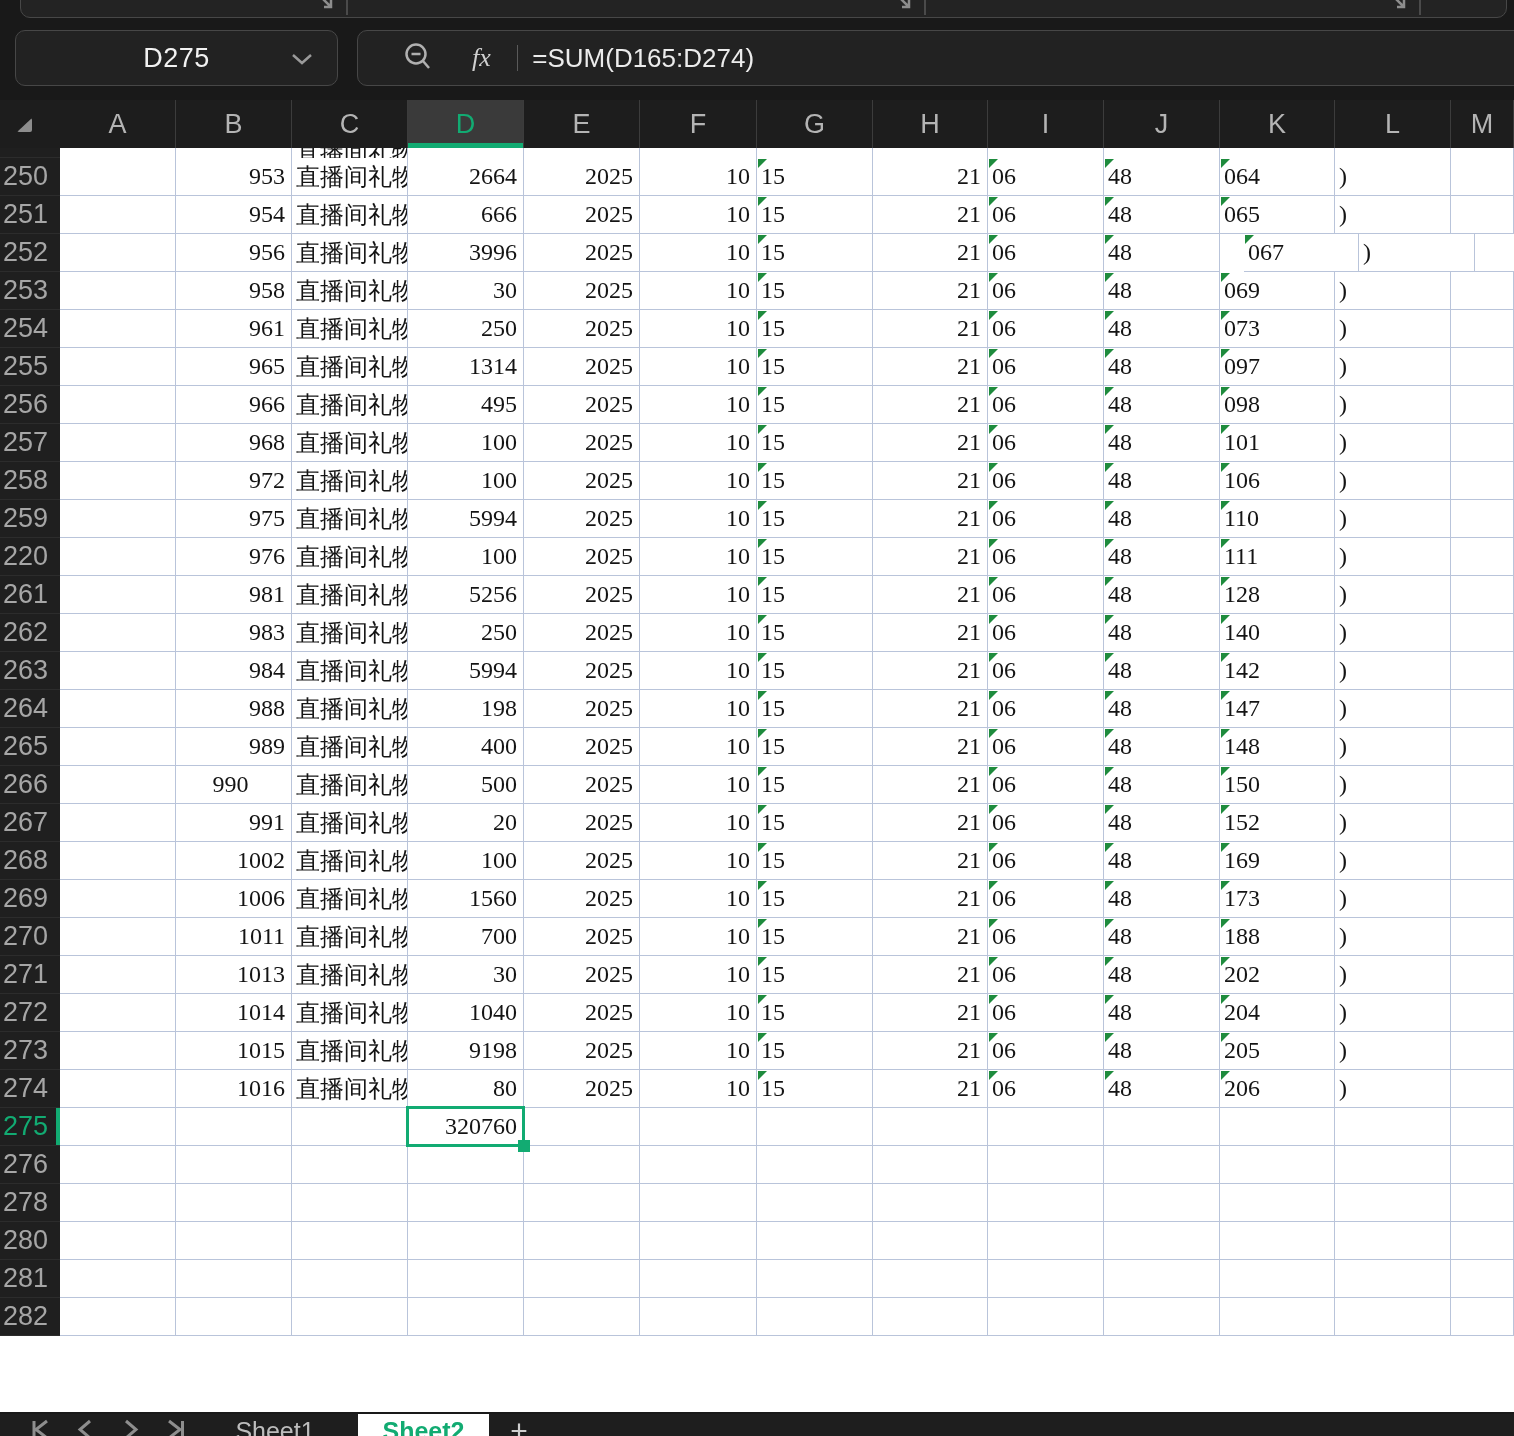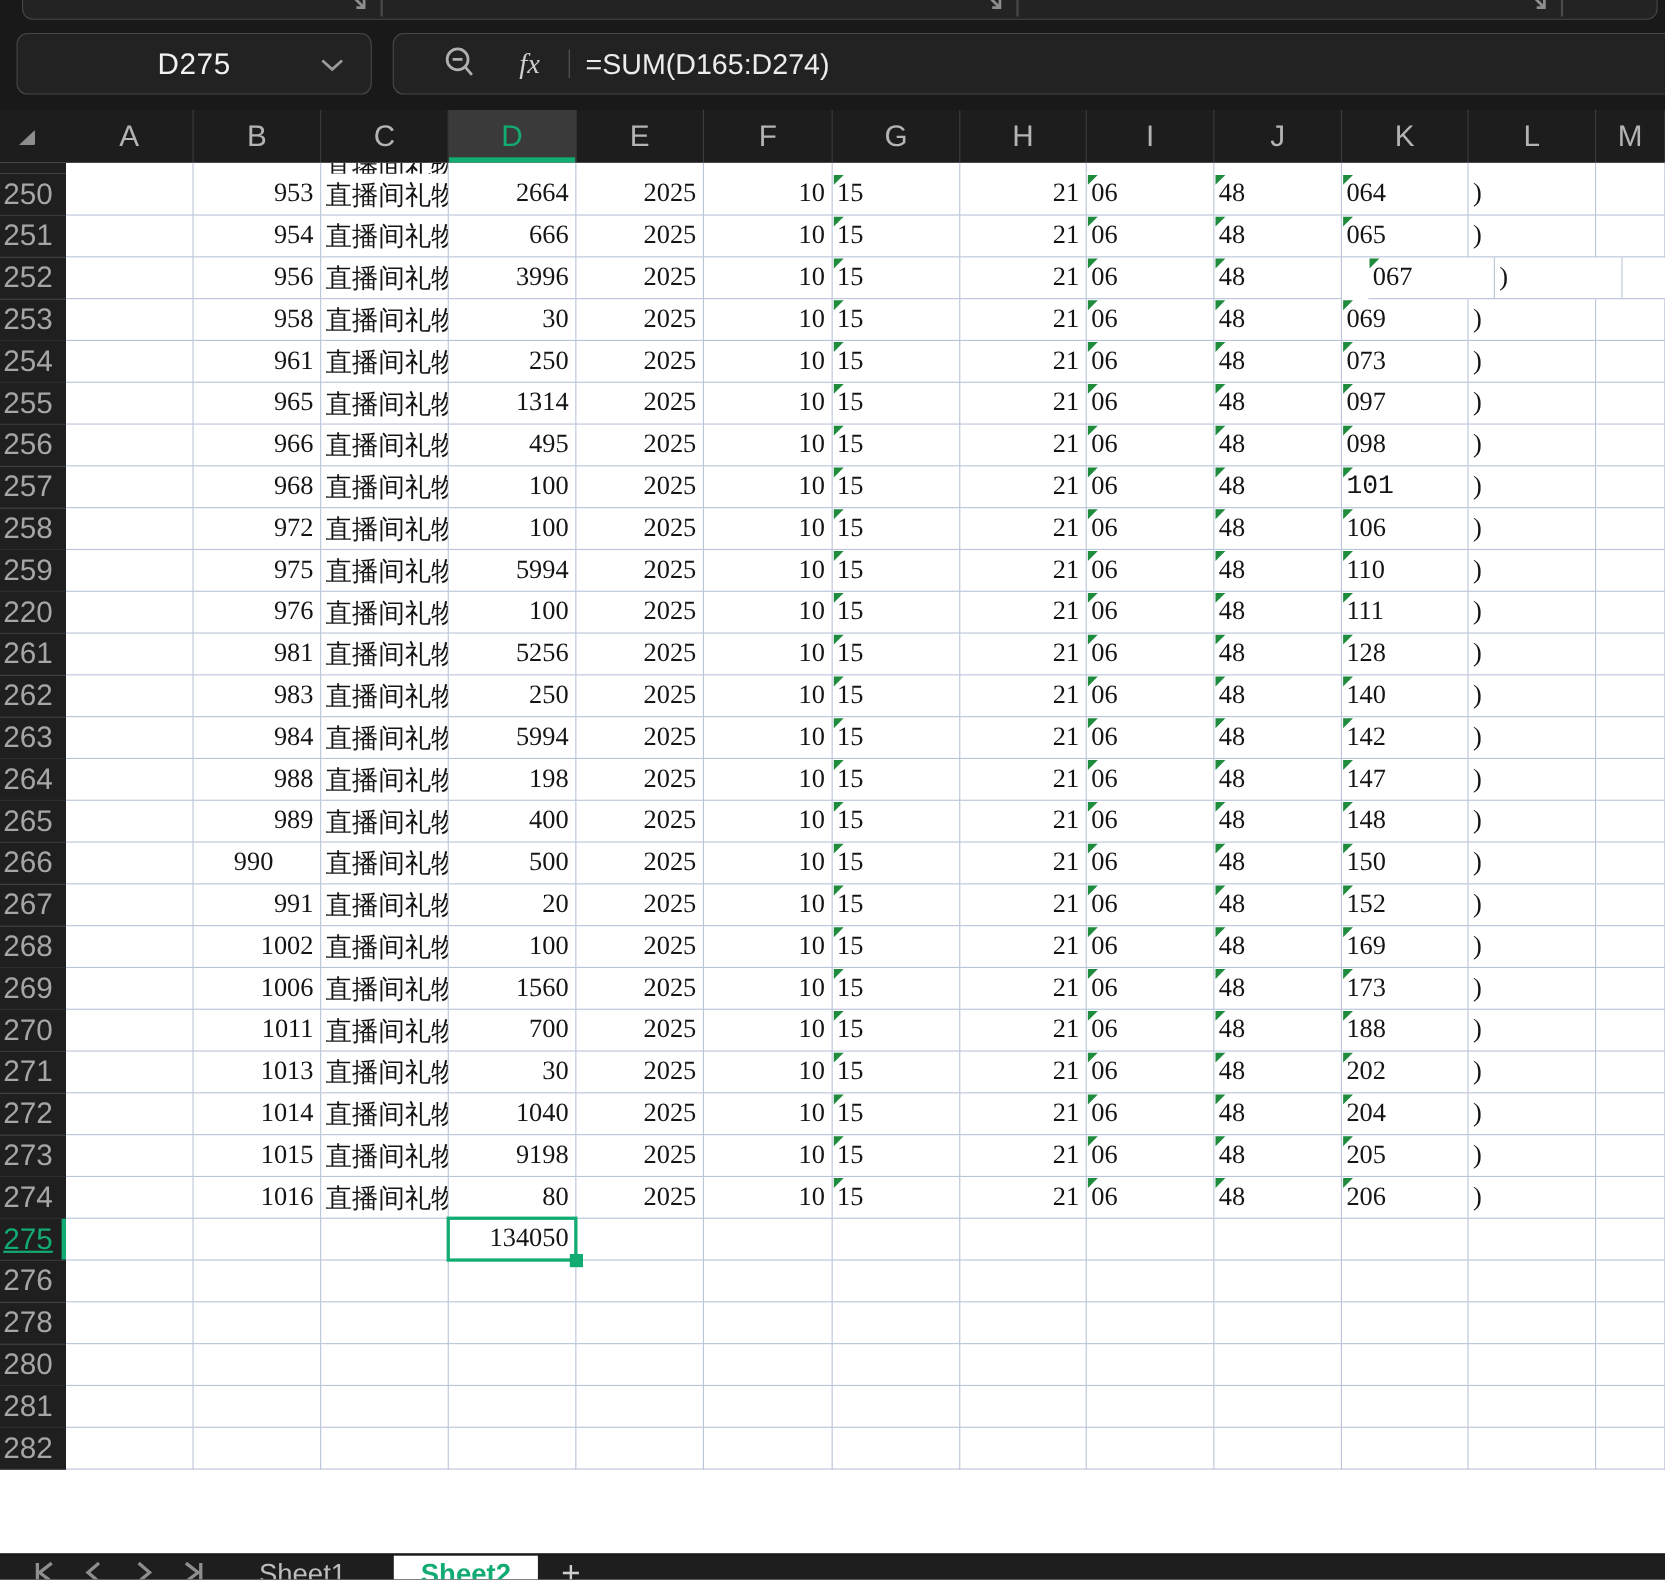--- a/index.html
+++ b/index.html
@@ -57,21 +57,21 @@
   .col-h .underline{position:absolute;left:0;right:0;bottom:0;height:5px;background:var(--accent);}
   .col-h .letter{min-width:116px;text-align:center;}
 
   
   .grid{position:absolute;left:0;top:148px;width:1514px;height:1264px;background:#fff;}
   .g-row{display:flex;height:38px;box-sizing:border-box;}
   .g-row.partial{height:10px;overflow:hidden;}
   .row-h{position:relative;width:60px;flex:0 0 auto;background:#1f1f1f;
     color:#a6a6a6;font-size:27px;display:flex;align-items:center;
     padding-left:3px;box-sizing:border-box;border-bottom:1px solid #2c2c2c;}
-  .row-h.sel{color:var(--accent);text-decoration:underline;}
+  .row-h.sel{color:var(--accent);}
   .row-h .selbar{position:absolute;right:0;top:0;bottom:0;width:4px;background:var(--accent);}
   .cell{position:relative;height:38px;flex:0 0 auto;box-sizing:border-box;
     border-right:1px solid var(--grid);border-bottom:1px solid var(--grid);
     font-family:"Liberation Serif","DejaVu Serif",serif;font-size:24px;color:var(--cell-text);
     display:flex;align-items:center;white-space:nowrap;}
   .cell.al-r{justify-content:flex-end;padding-right:6px;overflow:hidden;}
   .cell.al-l{justify-content:flex-start;padding-left:4px;overflow:hidden;}
   .cell .tri{position:absolute;left:1px;top:1px;width:0;height:0;
     border-top:9px solid var(--triangle);border-right:9px solid transparent;}
   .cell.selected{overflow:visible;}
@@ -543,21 +543,21 @@
         <span>21</span>
       </div>
       <div class="cell al-l" style="width: 116px;">
         <span>06</span>
         <div class="tri"></div>
       </div>
       <div class="cell al-l" style="width: 116px;">
         <span>48</span>
         <div class="tri"></div>
       </div>
-      <div class="cell al-l" style="width: 115px; font-family: Liberation Mono, monospace;">
+      <div class="cell al-l" style="width: 115px;">
         <span>101</span>
         <div class="tri"></div>
       </div>
       <div class="cell al-l" style="width: 116px;">
         <span>)</span>
       </div>
       <div class="cell al-l" style="width: 63px;"></div>
     </div>
     <div class="g-row">
       <div class="row-h">
@@ -1309,21 +1309,21 @@
     </div>
     <div class="g-row">
       <div class="row-h sel">
         <span>275</span>
         <div class="selbar"></div>
       </div>
       <div class="cell al-l" style="width: 116px;"></div>
       <div class="cell al-r" style="width: 116px;"></div>
       <div class="cell al-l" style="width: 116px;"></div>
       <div class="cell al-r selected" style="width: 116px;">
-        <span>134050</span>
+        <span>320760</span>
         <div class="selborder"></div>
         <div class="handle"></div>
       </div>
       <div class="cell al-r" style="width: 116px;"></div>
       <div class="cell al-r" style="width: 117px;"></div>
       <div class="cell al-l" style="width: 116px;"></div>
       <div class="cell al-r" style="width: 115px;"></div>
       <div class="cell al-l" style="width: 116px;"></div>
       <div class="cell al-l" style="width: 116px;"></div>
       <div class="cell al-l" style="width: 115px;"></div>

